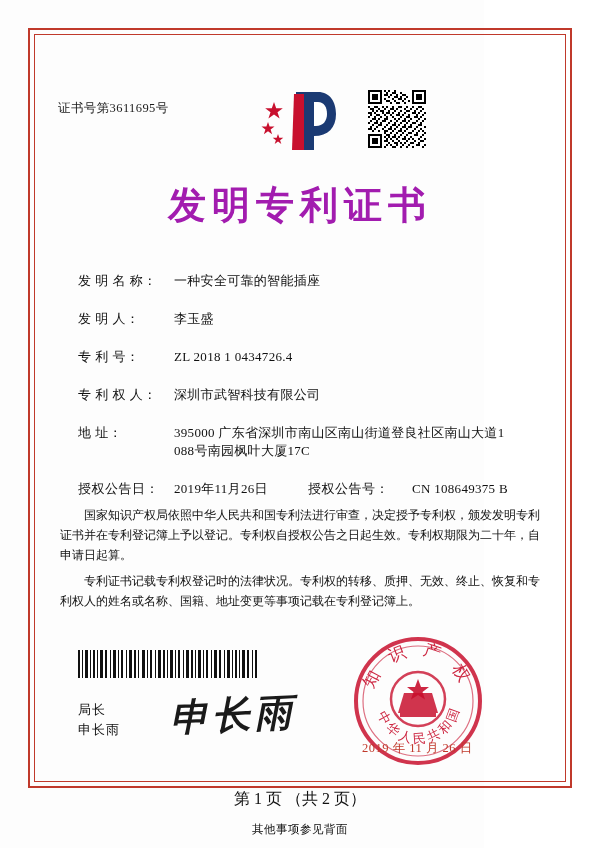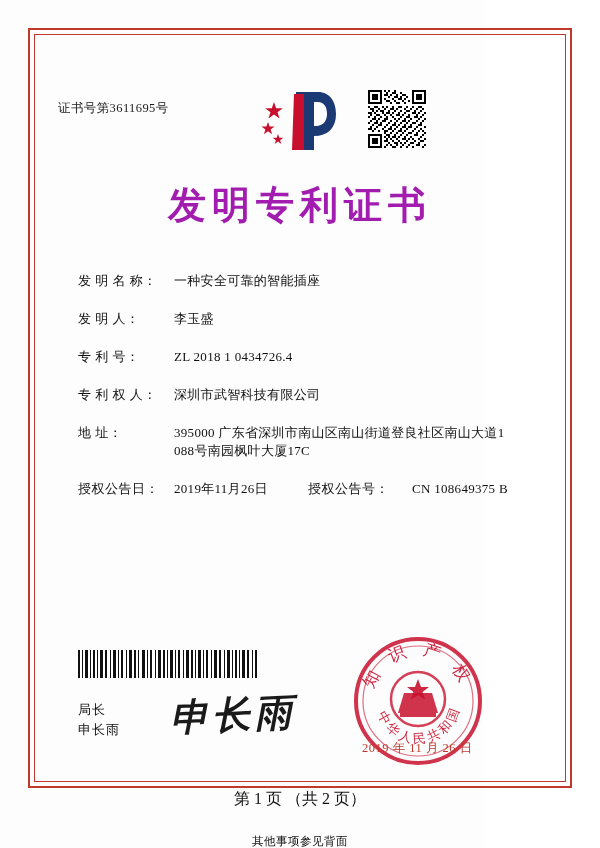--- a/index.html
+++ b/index.html
@@ -189,21 +189,20 @@
   }
   .footer-note {
     position: absolute;
     top: 822px;
     left: 0;
     width: 600px;
     text-align: center;
     font-size: 11.5px;
     color: #111;
     letter-spacing: 0.5px;
-    margin-top: 12px;
   }
 </style>
 </head>
 <body>
 
 <div class="page">
 
   <div class="outer-border"></div>
   <div class="inner-border"></div>
 
@@ -479,20 +478,24 @@
         <div class="field-value">2019年11月26日</div>
       </div>
       <div class="right">
         <div class="field-label">授权公告号：</div>
         <div class="field-value">CN 108649375 B</div>
       </div>
     </div>
 
   </div>
 
+  <div class="paragraphs">
+    <p>国家知识产权局依照中华人民共和国专利法进行审查，决定授予专利权，颁发发明专利证书并在专利登记簿上予以登记。专利权自授权公告之日起生效。专利权期限为二十年，自申请日起算。</p>
+    <p>专利证书记载专利权登记时的法律状况。专利权的转移、质押、无效、终止、恢复和专利权人的姓名或名称、国籍、地址变更等事项记载在专利登记簿上。</p>
+  </div>
 
   <div class="barcode">
     <svg viewBox="0 0 180 28" width="180" height="28" xmlns="http://www.w3.org/2000/svg" shape-rendering="crispEdges">
       <rect width="180" height="28" fill="#ffffff"></rect>
       <g fill="#111111">
         <rect x="0" y="0" width="2" height="28"></rect>
           <rect x="4" y="0" width="1" height="28"></rect>
         <rect x="7" y="0" width="3" height="28"></rect>
           <rect x="12" y="0" width="1" height="28"></rect>
         <rect x="15" y="0" width="2" height="28"></rect>

